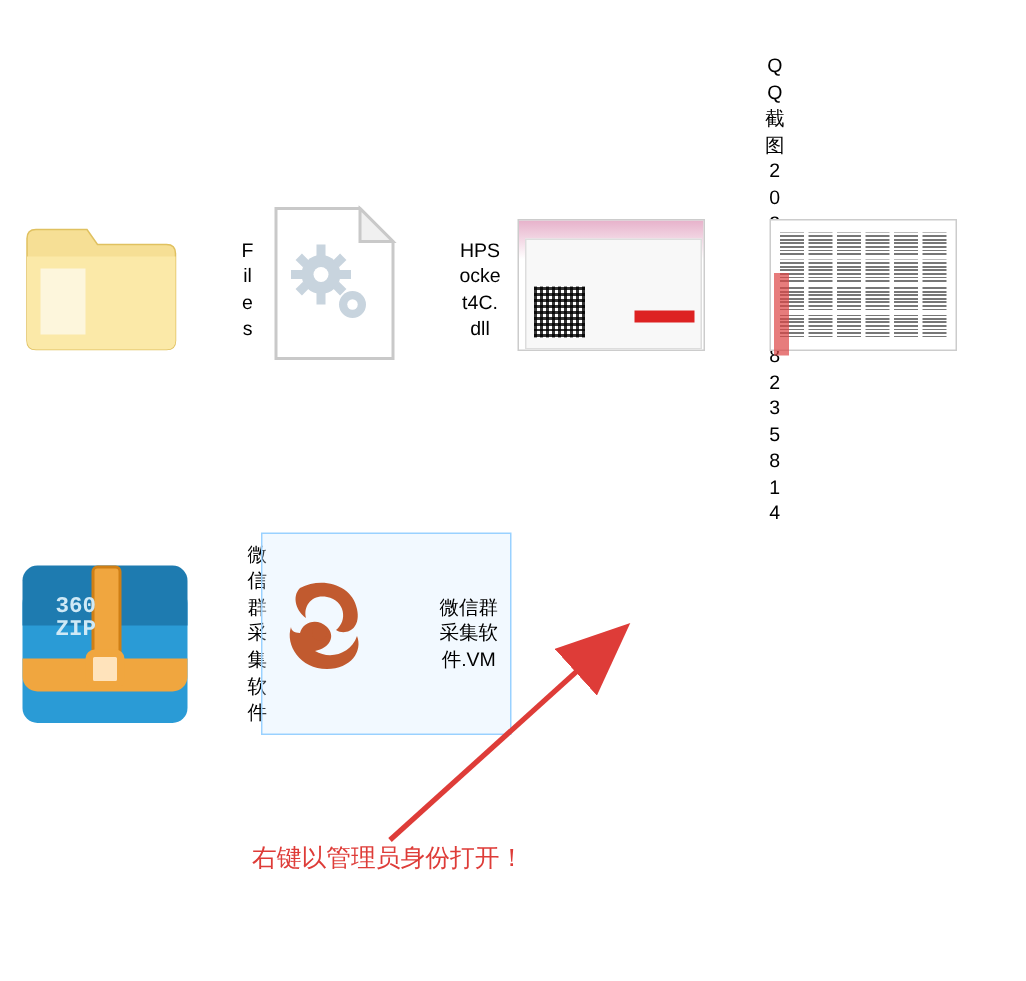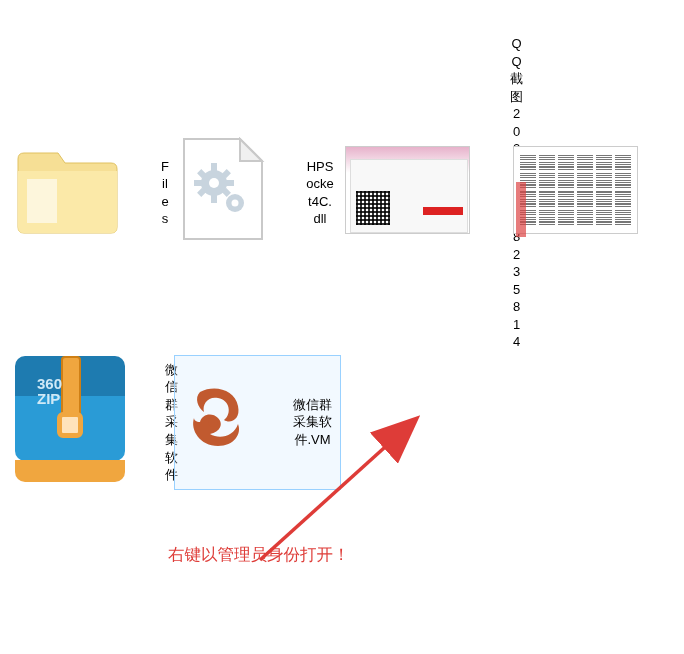--- a/index.html
+++ b/index.html
@@ -50,21 +50,21 @@
       position: absolute;
       left: 240px;
       top: 410px;
       width: 200px;
       height: 170px;
       pointer-events: none;
     }
     .annotation-text {
       position: absolute;
       left: 168px;
-      top: 544px;
+      top: 561px;
       color: #de3c38;
       font-size: 16.5px;
       font-weight: 400;
     }
     
     .screenshot-app {
       width: 125px;
       height: 88px;
       border: 1px solid #ccc;
       background: linear-gradient(#e7b2cb, #fff 30%, #fff);
@@ -111,22 +111,23 @@
     }
     .screenshot-grid .stripe {
       position: absolute;
       left: 2px; top: 35px;
       width: 10px; height: 55px;
       background: #d44;
       opacity: .7;
     }
     .zip-icon {
       width: 110px;
-      height: 126px;
-      position: relative;
+      height: 84px;
+      position: relative;
+      font-family: Liberation Mono, monospace;
     }
     .zip-icon .body {
       position: absolute;
       left: 0; top: 15px;
       width: 110px; height: 90px;
       background: #2a9bd6;
       border-radius: 10px;
     }
     .zip-icon .lid {
       position: absolute;

